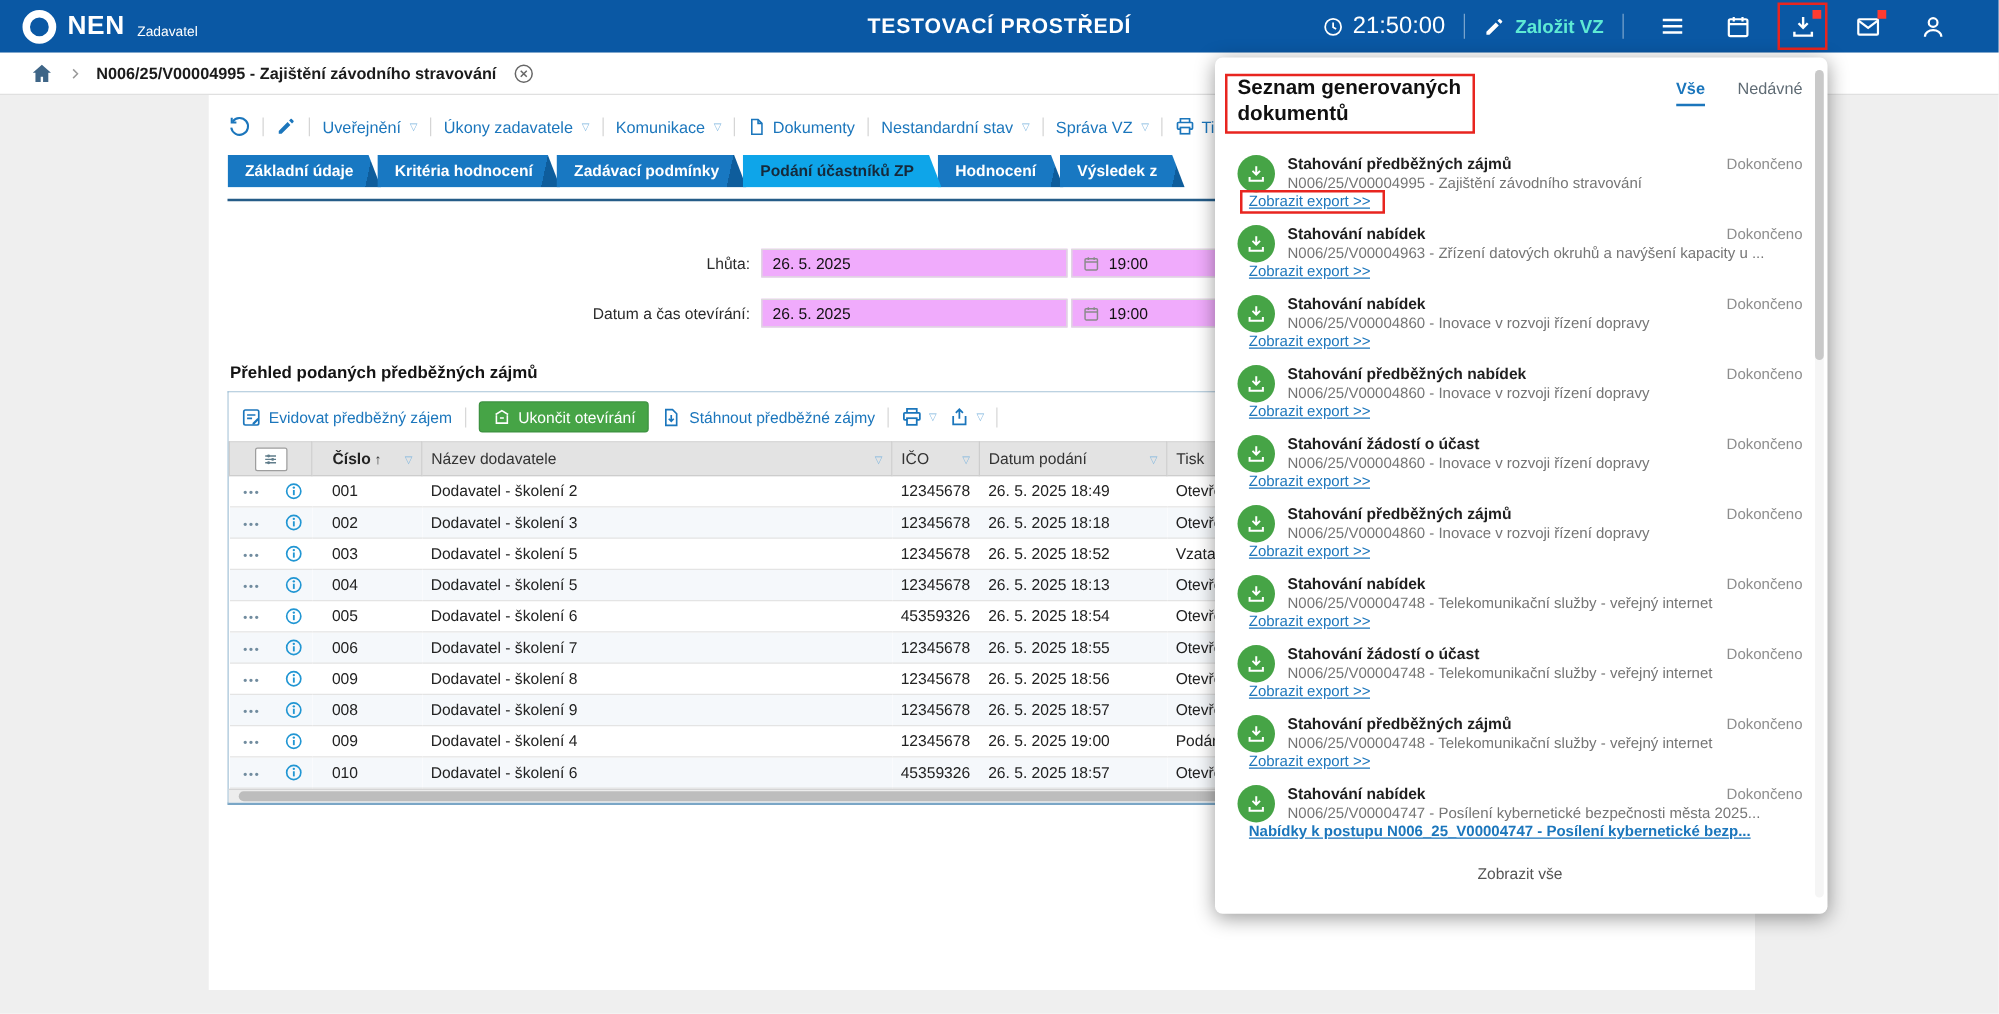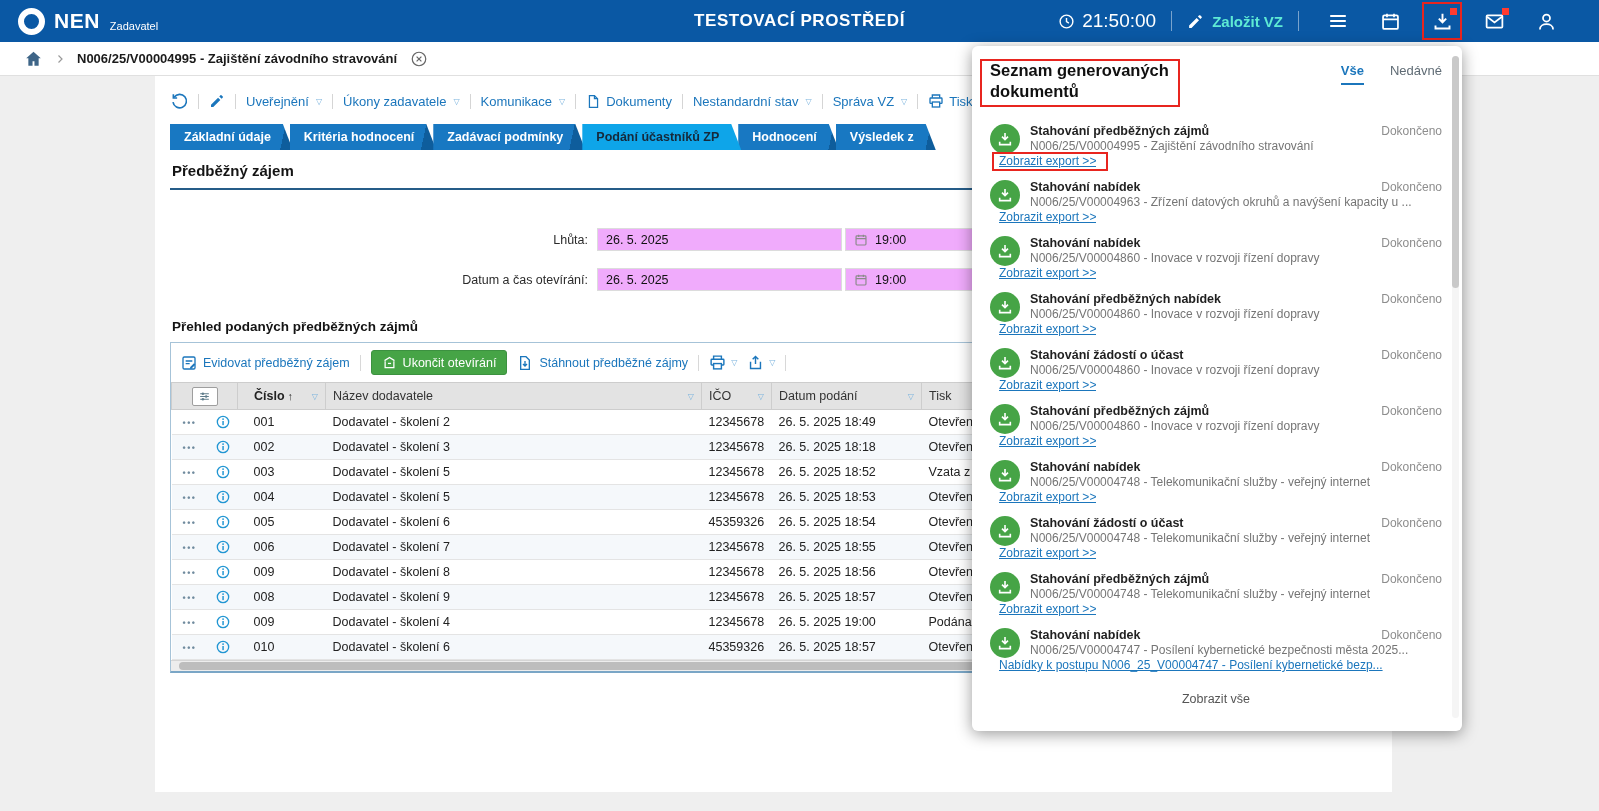--- a/index.html
+++ b/index.html
@@ -30,21 +30,21 @@
     background:none;border:none;cursor:pointer;padding:0;margin-left:11px;}
   .badge{position:absolute;top:0;right:-2px;width:7px;height:7px;background:#ff3b30;}
 
   
   .breadcrumb{height:34px;background:#fff;border-bottom:1px solid #e0e0e0;display:flex;
     align-items:center;padding-left:24px;gap:11px;}
   .crumb-text{font-weight:bold;font-size:13px;color:#1b1b1b;}
   .crumb-close{background:none;border:none;cursor:pointer;padding:0;margin-left:2px;display:flex;}
 
   
-  .main{height:735px;}
+  .main{height:735px;margin-left:12px;}
   .content{margin-left:155px;width:1237px;height:716px;background:#fff;padding:0 15px;position:relative;}
 
   
   .action-bar{display:flex;align-items:center;gap:10px;padding-top:12px;height:38px;font-size:13px;}
   .ab-sep{width:1px;height:15px;background:#d5d5d5;}
   .ab-link{display:flex;align-items:center;gap:5px;color:var(--c-link,#1b76bc);cursor:pointer;}
   .ab-icon{display:flex;cursor:pointer;}
   .caret{font-size:8px;color:#7cb4de;margin-left:2px;}
 
   
@@ -107,21 +107,21 @@
   .dl-list{margin-top:16px;}
   .dl-item{display:grid;grid-template-columns:40px 1fr auto;grid-template-rows:15px 15px 15px;padding:6px 0 5px;}
   .dl-ico{grid-column:1;grid-row:1/3;width:30px;height:30px;border-radius:50%;
     background:var(--c-green,#46a446);display:flex;align-items:center;justify-content:center;}
   .dl-item-title{grid-column:2;grid-row:1;font-size:12.5px;font-weight:bold;color:#1f1f1f;line-height:15px;white-space:nowrap;overflow:hidden;}
   .dl-status{grid-column:3;grid-row:1;font-size:12px;color:var(--c-status-gray,#8d8d8d);line-height:15px;}
   .dl-sub{grid-column:2/4;grid-row:2;font-size:12px;color:#757575;line-height:15px;white-space:nowrap;overflow:hidden;max-width:420px;}
   .dl-link{grid-column:1/4;grid-row:3;margin-left:9px;font-size:12px;color:var(--c-link,#1b76bc);
     text-decoration:underline;line-height:15px;cursor:pointer;width:max-content;max-width:432px;
     white-space:nowrap;overflow:hidden;}
-  .dl-link.strong{font-weight:normal;}
+  .dl-link.strong{font-weight:bold;}
   .dl-footer{text-align:center;margin-top:14px;font-size:12.5px;color:#555;cursor:pointer;}
   .dl-scroll{position:absolute;top:10px;right:3px;width:7px;height:662px;background:#f5f5f5;border-radius:4px;cursor:pointer;}
   .dl-scroll-thumb{width:7px;height:232px;background:#c9c9c9;border-radius:4px;}
 
   
   .annot{position:absolute;border:2px solid var(--c-annotation,#e8251f);pointer-events:none;z-index:40;}
 </style>
 </head>
 <body>
 
@@ -281,21 +281,20 @@
         <div class="tab">
           <span>Hodnocení</span>
         </div>
 
         <div class="tab">
           <span>Výsledek z</span>
         </div>
 
     </div>
 
-    <div class="page-heading">Předběžný zájem</div>
     <hr class="heading-rule">
 
     <div class="form">
 
         <div class="form-row">
           <label class="form-label">Lhůta:</label>
           <div class="input-date">
             <span>26. 5. 2025</span>
           </div>
           <div class="input-time">
@@ -481,21 +480,21 @@
                   <svg width="16" height="16" viewBox="0 0 24 24">
                     <circle cx="12" cy="12" r="8.5" fill="none" stroke="#2196d3" stroke-width="2"></circle>
                     <rect x="11" y="10.5" width="2.2" height="6.2" fill="#2196d3"></rect>
                     <circle cx="12.1" cy="7.6" r="1.4" fill="#2196d3"></circle>
                   </svg>
                 </button>
               </td>
               <td class="cell-num">004</td>
               <td>Dodavatel - školení 5</td>
               <td>12345678</td>
-              <td>26. 5. 2025 18:53</td>
+              <td>26. 5. 2025 18:13</td>
               <td>Otevřen</td>
             </tr>
 
             <tr>
               <td class="cell-menu"><span class="row-menu">•••</span></td>
               <td class="cell-info">
                 <button class="info-btn">
                   <svg width="16" height="16" viewBox="0 0 24 24">
                     <circle cx="12" cy="12" r="8.5" fill="none" stroke="#2196d3" stroke-width="2"></circle>
                     <rect x="11" y="10.5" width="2.2" height="6.2" fill="#2196d3"></rect>

